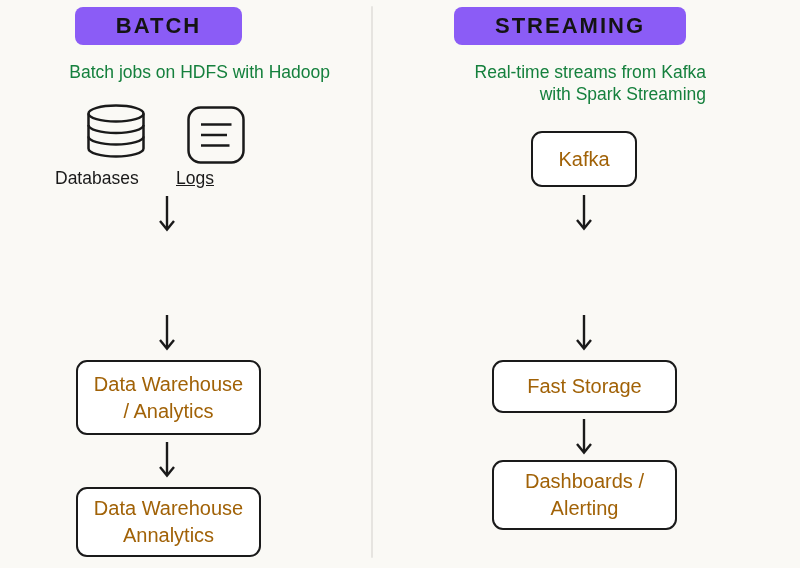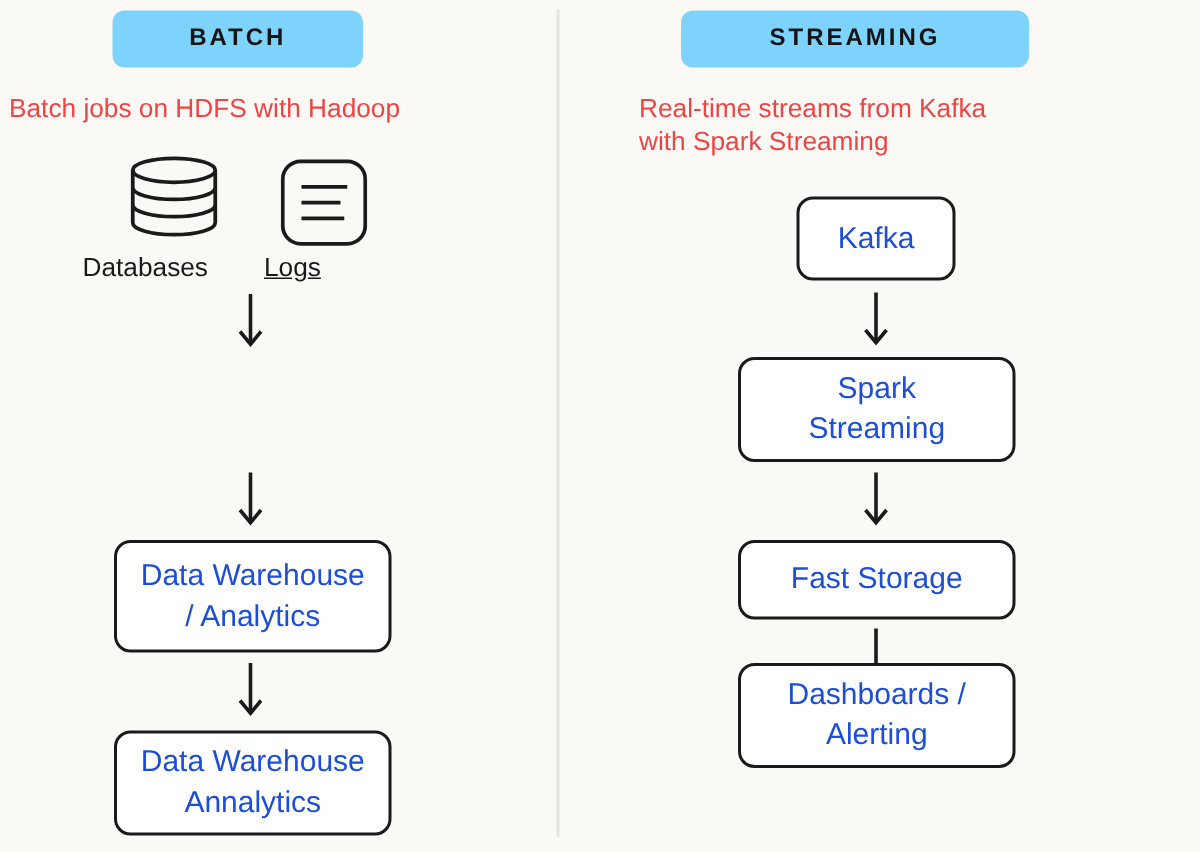--- a/index.html
+++ b/index.html
@@ -7,54 +7,54 @@
     position:relative; width:800px; height:568px;
     background:#FAF9F5; overflow:hidden;
     font-family:"Liberation Sans", sans-serif;
     color:#1A1A1A;
   }
   .divider {
     position:absolute; left:371px; top:6px; width:2px; height:552px;
     background:#E6E4E0; border-radius:1px;
   }
   .badge {
-    position:absolute; background:#7dd3fc; border-radius:8px;
+    position:absolute; background:#8b5cf6; border-radius:8px;
     display:flex; align-items:center; justify-content:center;
-    font-weight:700; font-size:16px; letter-spacing:2px; color:#141414;
+    font-weight:700; font-size:22px; letter-spacing:2px; color:#141414;
   }
   .badge-batch    { left:75px;  top:7px; width:167px; height:38px; }
   .badge-streaming{ left:454px; top:7px; width:232px; height:38px; }
   .subtitle {
     position:absolute; font-size:17.5px; line-height:22px;
-    text-align:left; white-space:pre-line; color:#ef4444;
+    text-align:right; white-space:pre-line; color:#15803d;
   }
   .subtitle-batch     { left:6px;   top:61px; width:324px; }
   .subtitle-streaming { left:426px; top:61px; width:280px; }
   .icon { position:absolute; }
   .icon-db   { left:86px;  top:104px; }
   .icon-logs { left:187px; top:106px; }
   .src-label {
     position:absolute; top:168px; font-size:17.5px; 
   }
   .label-databases { left:55px;  width:122px; }
   .label-logs      { left:176px; width:82px;text-decoration:underline; }
   .node {
     position:absolute; background:#FFFFFF;
     border:2.5px solid #1A1A1A; border-radius:11px;
     display:flex; align-items:center; justify-content:center;
     text-align:center; font-size:20px; line-height:27px;
-    white-space:pre-line; box-sizing:border-box; color:#1d4ed8;
+    white-space:pre-line; box-sizing:border-box; color:#a16207;
   }
   .node-hadoop { left:76px;  top:239px; width:185px; height:70px; }
   .node-dw     { left:76px;  top:360px; width:185px; height:75px; }
   .node-dwa    { left:76px;  top:487px; width:185px; height:70px; }
   .node-kafka  { left:531px; top:131px; width:106px; height:56px; }
   .node-spark  { left:492px; top:238px; width:185px; height:70px; }
   .node-fast   { left:492px; top:360px; width:185px; height:53px; }
-  .node-dash   { left:492px; top:442px; width:185px; height:70px; }
+  .node-dash   { left:492px; top:460px; width:185px; height:70px; }
   .arrow { position:absolute; width:20px; height:38px; }
   .arrow svg { display:block; }
   .a-b1 { left:157px; top:195px; }
   .a-b2 { left:157px; top:314px; }
   .a-b3 { left:157px; top:441px; }
   .a-s1 { left:574px; top:194px; }
   .a-s2 { left:574px; top:314px; }
   .a-s3 { left:574px; top:418px; }
 </style>
 </head>
@@ -124,22 +124,20 @@
 
   <div class="node node-kafka">Kafka</div>
 
   <span class="arrow a-s1">
     <svg width="20" height="38" viewBox="0 0 20 38" fill="none" stroke="#1A1A1A" stroke-width="2.4">
       <line x1="10" y1="1" x2="10" y2="33"></line>
         <polyline points="3,26 10,34.5 17,26"></polyline>
     </svg>
   </span>
 
-  <div class="node node-spark">Spark
-Streaming</div>
 
   <span class="arrow a-s2">
     <svg width="20" height="38" viewBox="0 0 20 38" fill="none" stroke="#1A1A1A" stroke-width="2.4">
       <line x1="10" y1="1" x2="10" y2="33"></line>
         <polyline points="3,26 10,34.5 17,26"></polyline>
     </svg>
   </span>
 
   <div class="node node-fast">Fast Storage</div>
 

